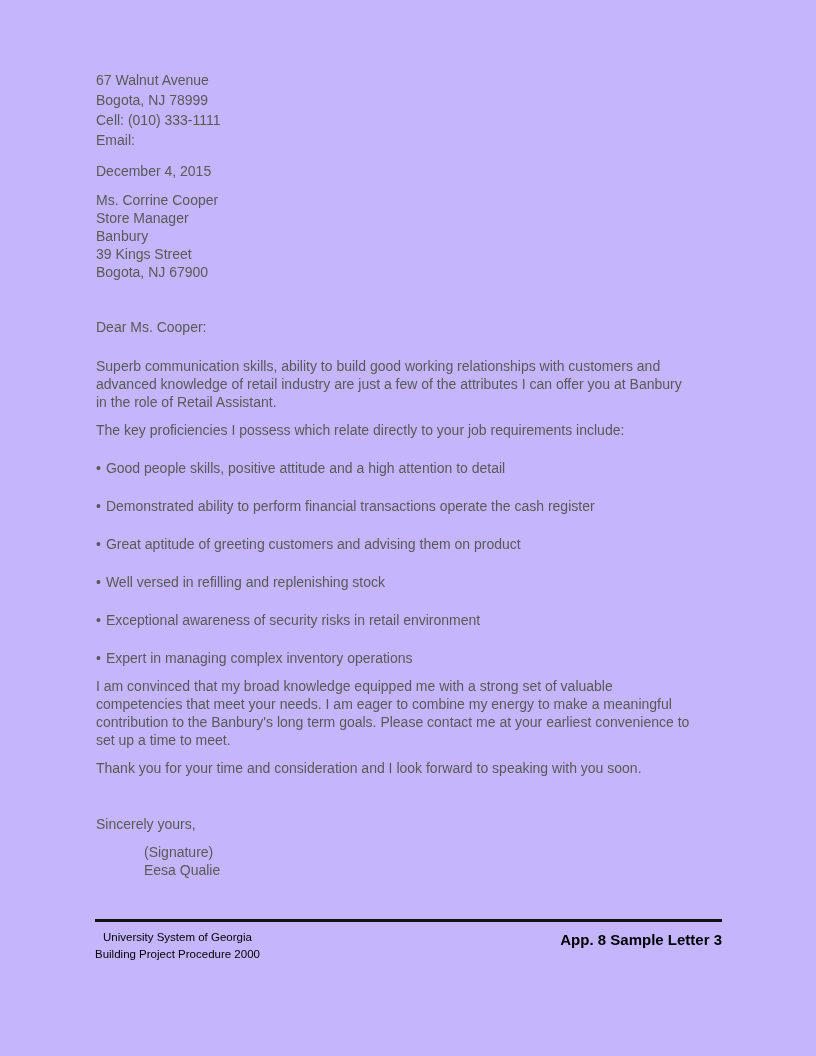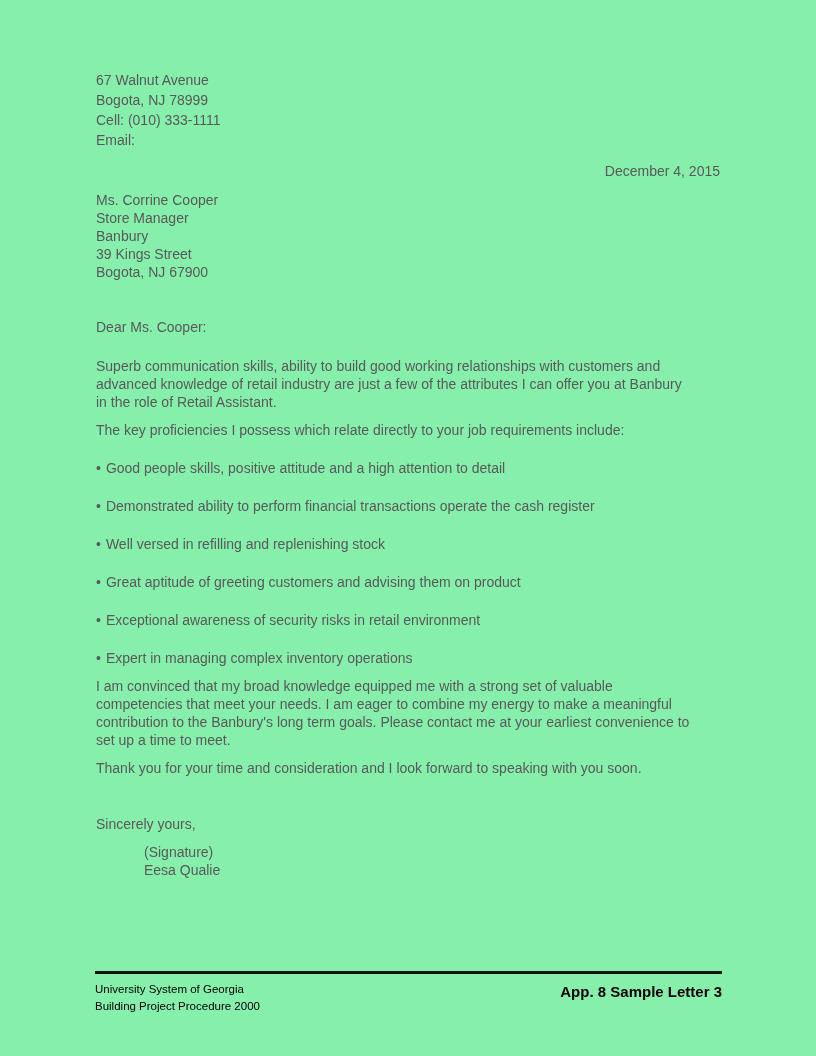--- a/index.html
+++ b/index.html
@@ -4,54 +4,55 @@
 <style>
   html, body {
     margin: 0;
     padding: 0;
     background: #ffffff;
   }
   .page {
     position: relative;
     width: 816px;
     height: 1056px;
-    background: #86efac;
+    background: #c4b5fd;
     font-family: "Liberation Sans", "DejaVu Sans", sans-serif;
     overflow: hidden;
   }
   .content {
     position: absolute;
     top: 70px;
     left: 96px;
     right: 96px;
     font-size: 14px;
     line-height: 18px;
     color: #595959;
   }
   .block { white-space: pre-line; margin: 0; }
   .sender { line-height: 20px; }
-  .date { margin-top: 12px; text-align: right; }
+  .date { margin-top: 12px; }
   .recipient { margin-top: 11px; }
   .salutation { margin-top: 37px; }
   .para { margin-top: 10px; }
   .para-intro { margin-top: 21px; }
   .bullet-list {
     list-style: none;
     margin: 10px 0 0 0;
     padding: 0;
   }
   .bullet-list li { line-height: 18px; margin-top: 20px; }
   .bullet-glyph { margin-right: 5px; }
   .signoff { margin-top: 38px; }
   .signature { margin-top: 10px; margin-left: 48px; }
   .footer {
     position: absolute;
     left: 95px;
     right: 94px;
-    top: 971px;
+    top: 919px;
+    text-align: center;
   }
   .footer-rule {
     height: 3px;
     background: #111111;
   }
   .footer-row {
     margin-top: 7px;
     display: flex;
     justify-content: space-between;
     align-items: flex-start;
@@ -86,22 +87,22 @@
 39 Kings Street
 Bogota, NJ 67900</p>
     <p class="block salutation">Dear Ms. Cooper:</p>
     <p class="block para para-intro">Superb communication skills, ability to build good working relationships with customers and
 advanced knowledge of retail industry are just a few of the attributes I can offer you at Banbury
 in the role of Retail Assistant.</p>
     <p class="block para">The key proficiencies I possess which relate directly to your job requirements include:</p>
     <ul class="bullet-list" id="bullet-list">
         <li><span class="bullet-glyph">•</span><span>Good people skills, positive attitude and a high attention to detail</span></li>
         <li><span class="bullet-glyph">•</span><span>Demonstrated ability to perform financial transactions operate the cash register</span></li>
+        <li><span class="bullet-glyph">•</span><span>Great aptitude of greeting customers and advising them on product</span></li>
         <li><span class="bullet-glyph">•</span><span>Well versed in refilling and replenishing stock</span></li>
-        <li><span class="bullet-glyph">•</span><span>Great aptitude of greeting customers and advising them on product</span></li>
         <li><span class="bullet-glyph">•</span><span>Exceptional awareness of security risks in retail environment</span></li>
         <li><span class="bullet-glyph">•</span><span>Expert in managing complex inventory operations</span></li>
       </ul>
     <p class="block para">I am convinced that my broad knowledge equipped me with a strong set of valuable
 competencies that meet your needs. I am eager to combine my energy to make a meaningful
 contribution to the Banbury's long term goals. Please contact me at your earliest convenience to
 set up a time to meet.</p>
     <p class="block para">Thank you for your time and consideration and I look forward to speaking with you soon.</p>
     <p class="block signoff">Sincerely yours,</p>
     <p class="block signature">(Signature)

